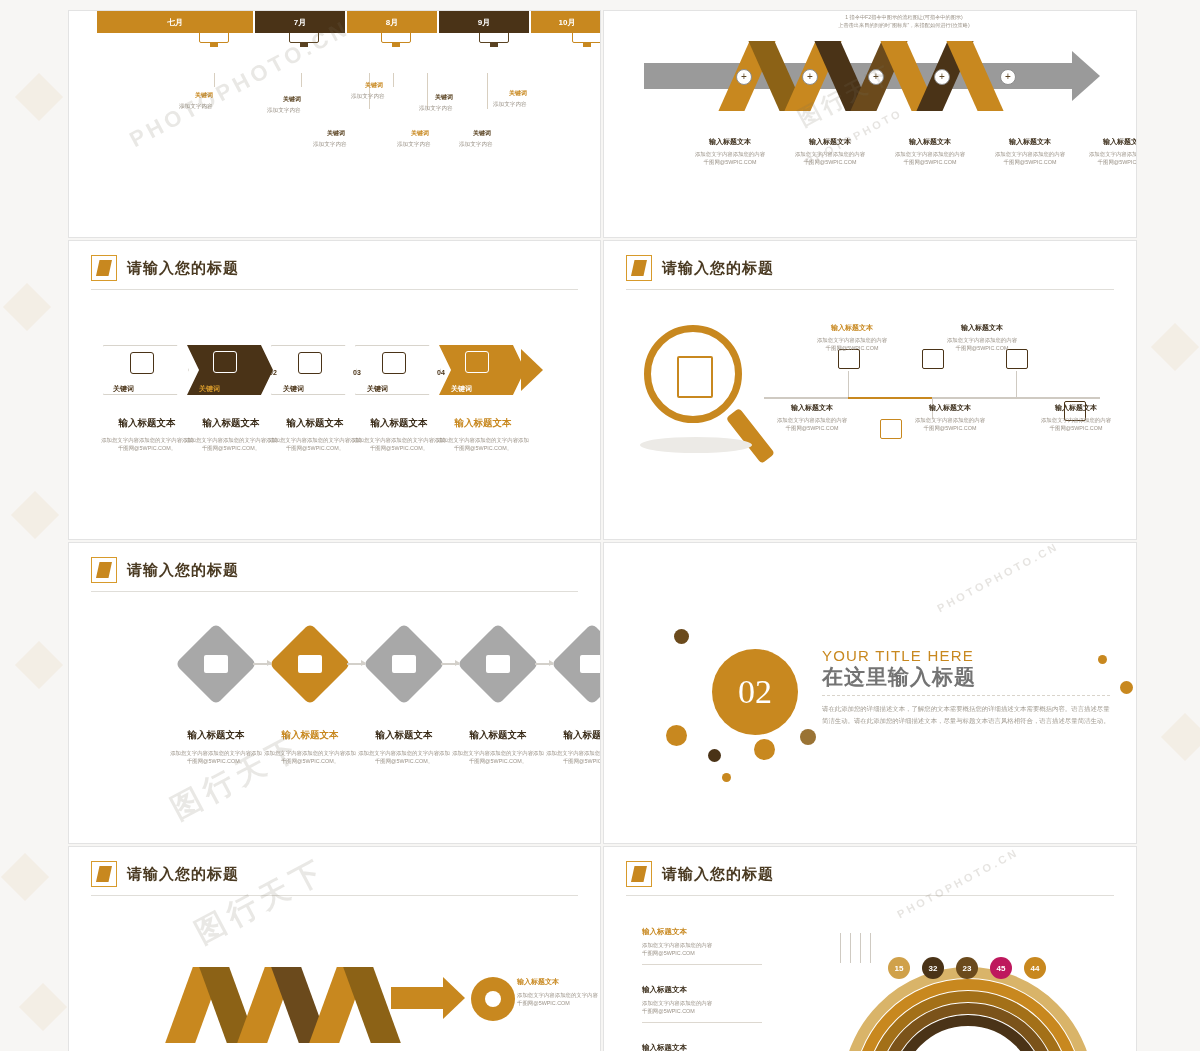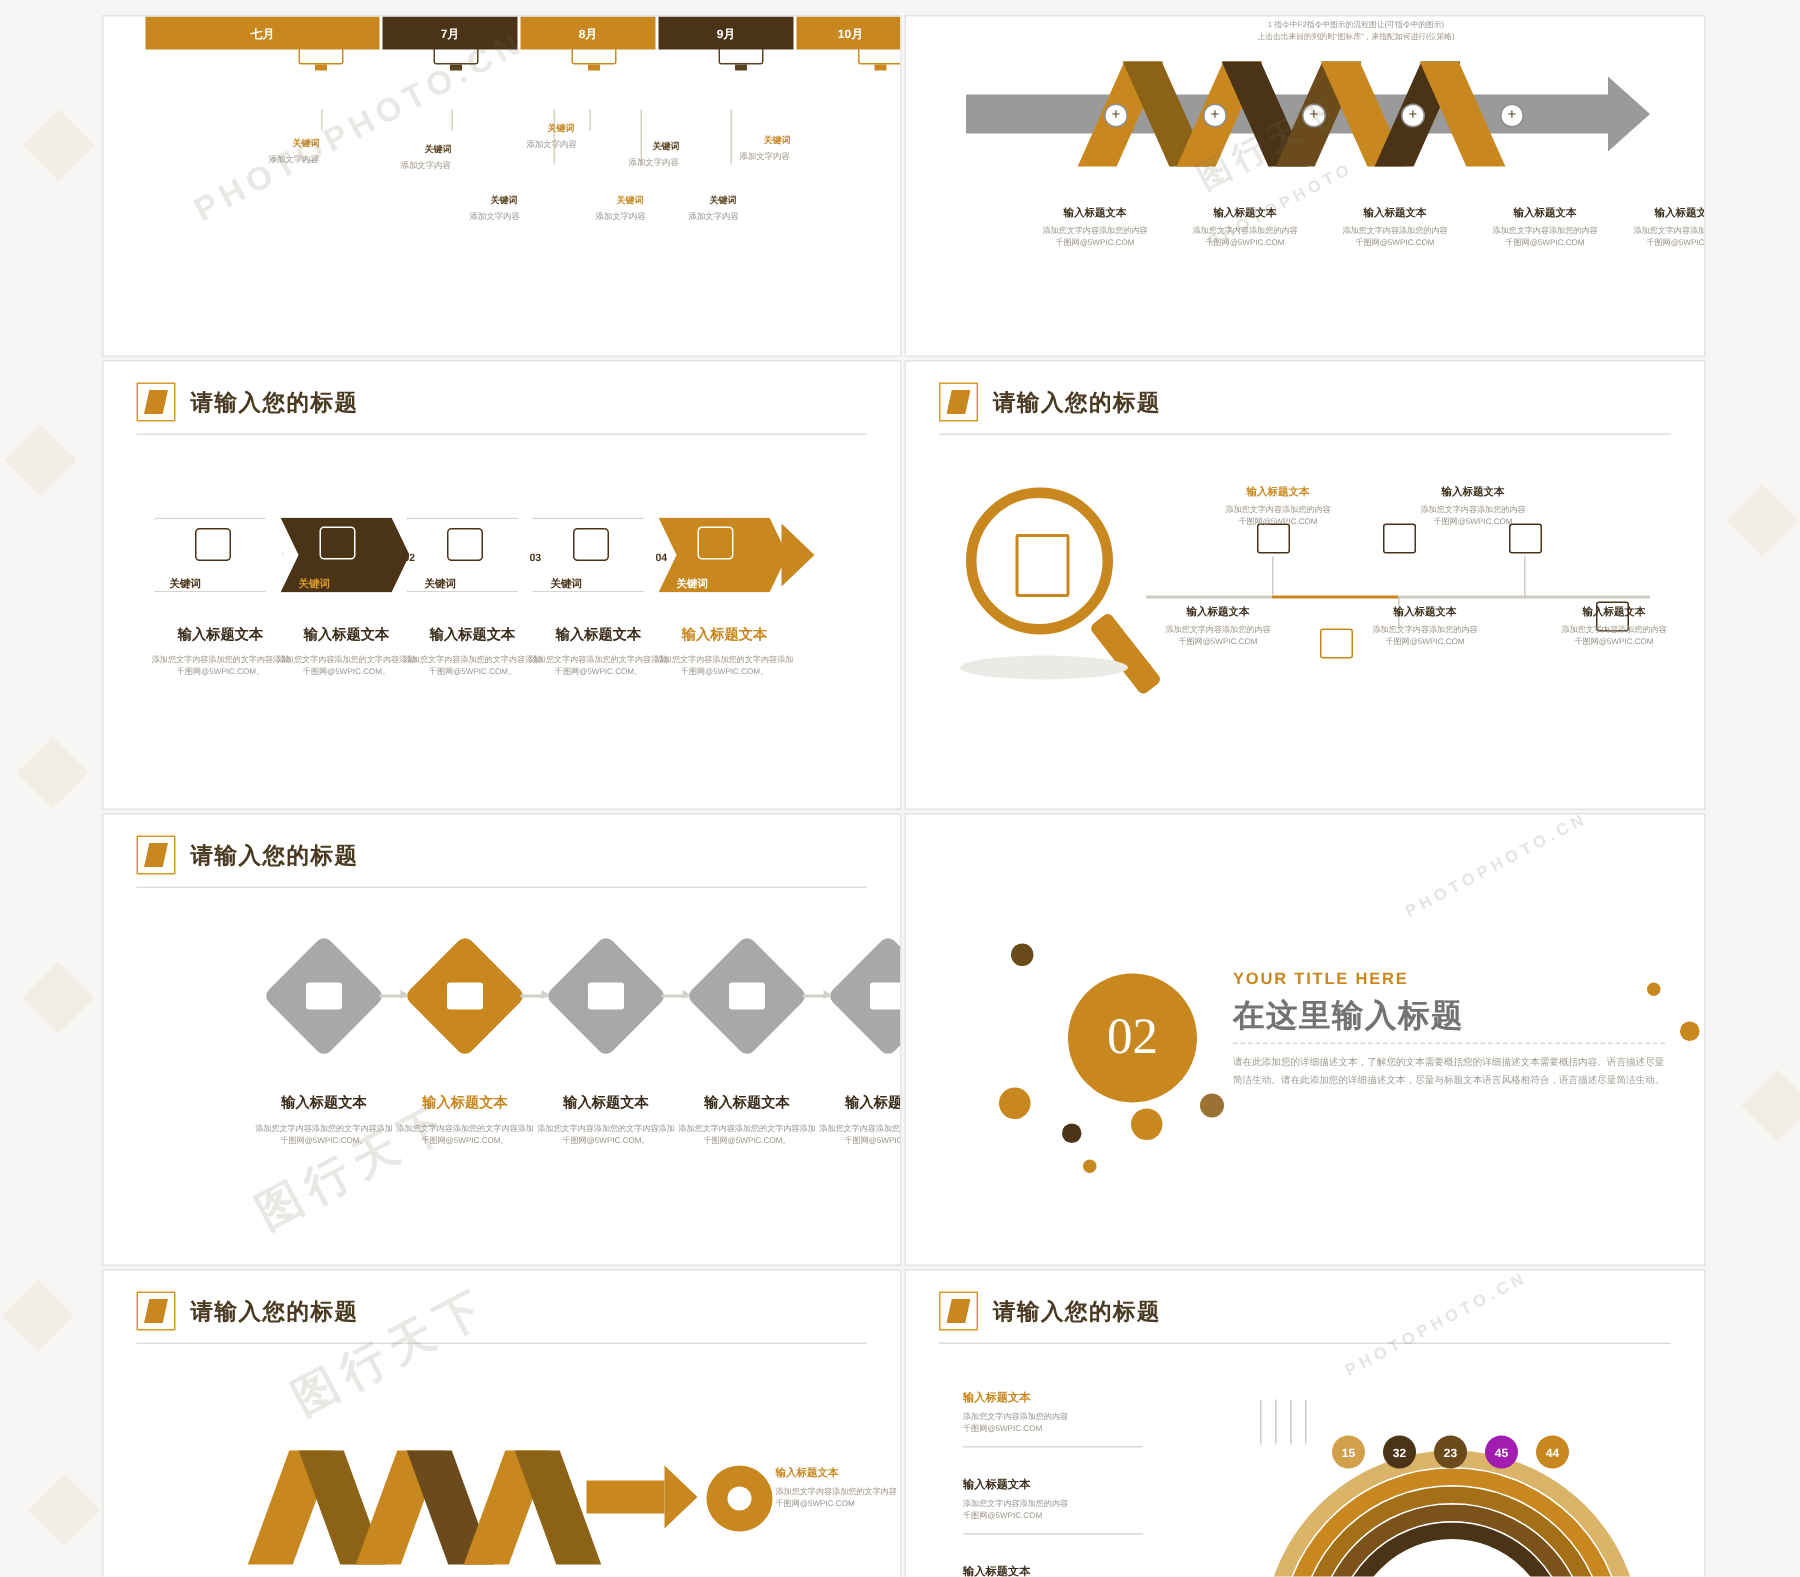--- a/index.html
+++ b/index.html
@@ -68,21 +68,21 @@
   .dia.g{background:#a8a8a8;}
   .dia.o{background:#c8881f;}
   .dia-inner{position:absolute;left:50%;top:50%;width:24px;height:18px;margin:-9px -12px;background:#fff;border-radius:2px;transform:rotate(-45deg);}
   .arw{position:absolute;width:18px;height:1.5px;background:#d3d0ca;}
   .arw::after{content:"";position:absolute;right:-1px;top:-3px;border-top:3.5px solid transparent;border-bottom:3.5px solid transparent;border-left:5px solid #d3d0ca;}
 
   
   .big-circle{position:absolute;left:108px;top:106px;width:86px;height:86px;border-radius:50%;background:#c8881f;
      color:#fff;font-size:34px;display:flex;align-items:center;justify-content:center;font-family:"Liberation Serif",serif;}
   .dot{position:absolute;border-radius:50%;}
-  .eng-t{position:absolute;left:218px;top:104px;font-size:11px;color:#c8881f;letter-spacing:1.2px;font-weight:bold;}
+  .eng-t{position:absolute;left:218px;top:104px;font-size:15px;color:#c8881f;letter-spacing:1.2px;font-weight:normal;}
   .cn-t{position:absolute;left:218px;top:120px;font-size:21px;color:#737373;font-weight:bold;letter-spacing:1px;}
   .t-rule{position:absolute;left:218px;top:152px;width:288px;border-top:1px dashed #d9d4cb;}
   .body-t{position:absolute;left:218px;top:160px;width:288px;font-size:6.4px;color:#a09a90;line-height:1.85;}
 
   
   .gear{position:absolute;width:44px;height:44px;border-radius:50%;background:#c8881f;display:flex;align-items:center;justify-content:center;}
   .gear::before{content:"";width:16px;height:16px;border-radius:50%;background:#fff;}
 
   
   .pill{position:absolute;width:22px;height:22px;border-radius:50%;display:flex;align-items:center;justify-content:center;
@@ -497,21 +497,21 @@
 
     <div class="pill" style="left:284px;top:110px;background:#d0a14a;">
         <span>15</span>
       </div>
     <div class="pill" style="left:318px;top:110px;background:#4a3317;">
         <span>32</span>
       </div>
     <div class="pill" style="left:352px;top:110px;background:#6b4a1c;">
         <span>23</span>
       </div>
-    <div class="pill" style="left:386px;top:110px;background:#a21caf;">
+    <div class="pill" style="left:386px;top:110px;background:#be185d;">
         <span>45</span>
       </div>
     <div class="pill" style="left:420px;top:110px;background:#c8881f;">
         <span>44</span>
       </div>
 
     <div class="vtick" style="left:236px;top:86px;height:30px;"></div>
     <div class="vtick" style="left:246px;top:86px;height:30px;"></div>
     <div class="vtick" style="left:256px;top:86px;height:30px;"></div>
     <div class="vtick" style="left:266px;top:86px;height:30px;"></div>

